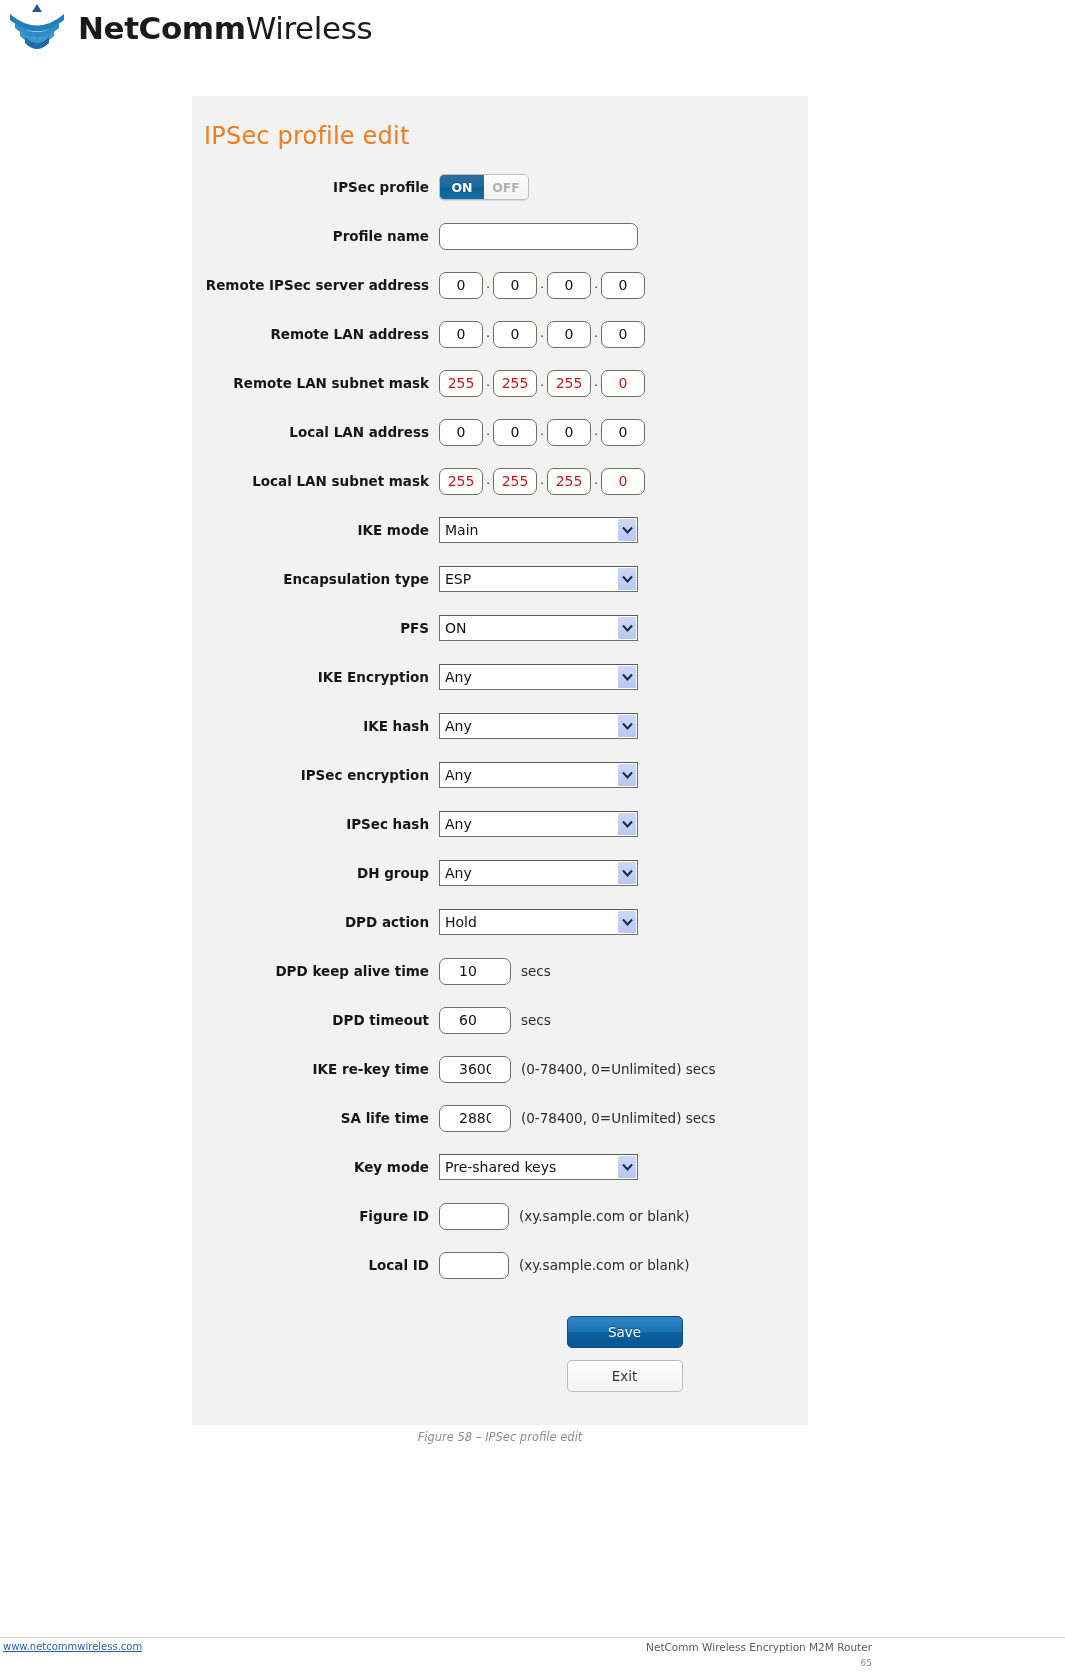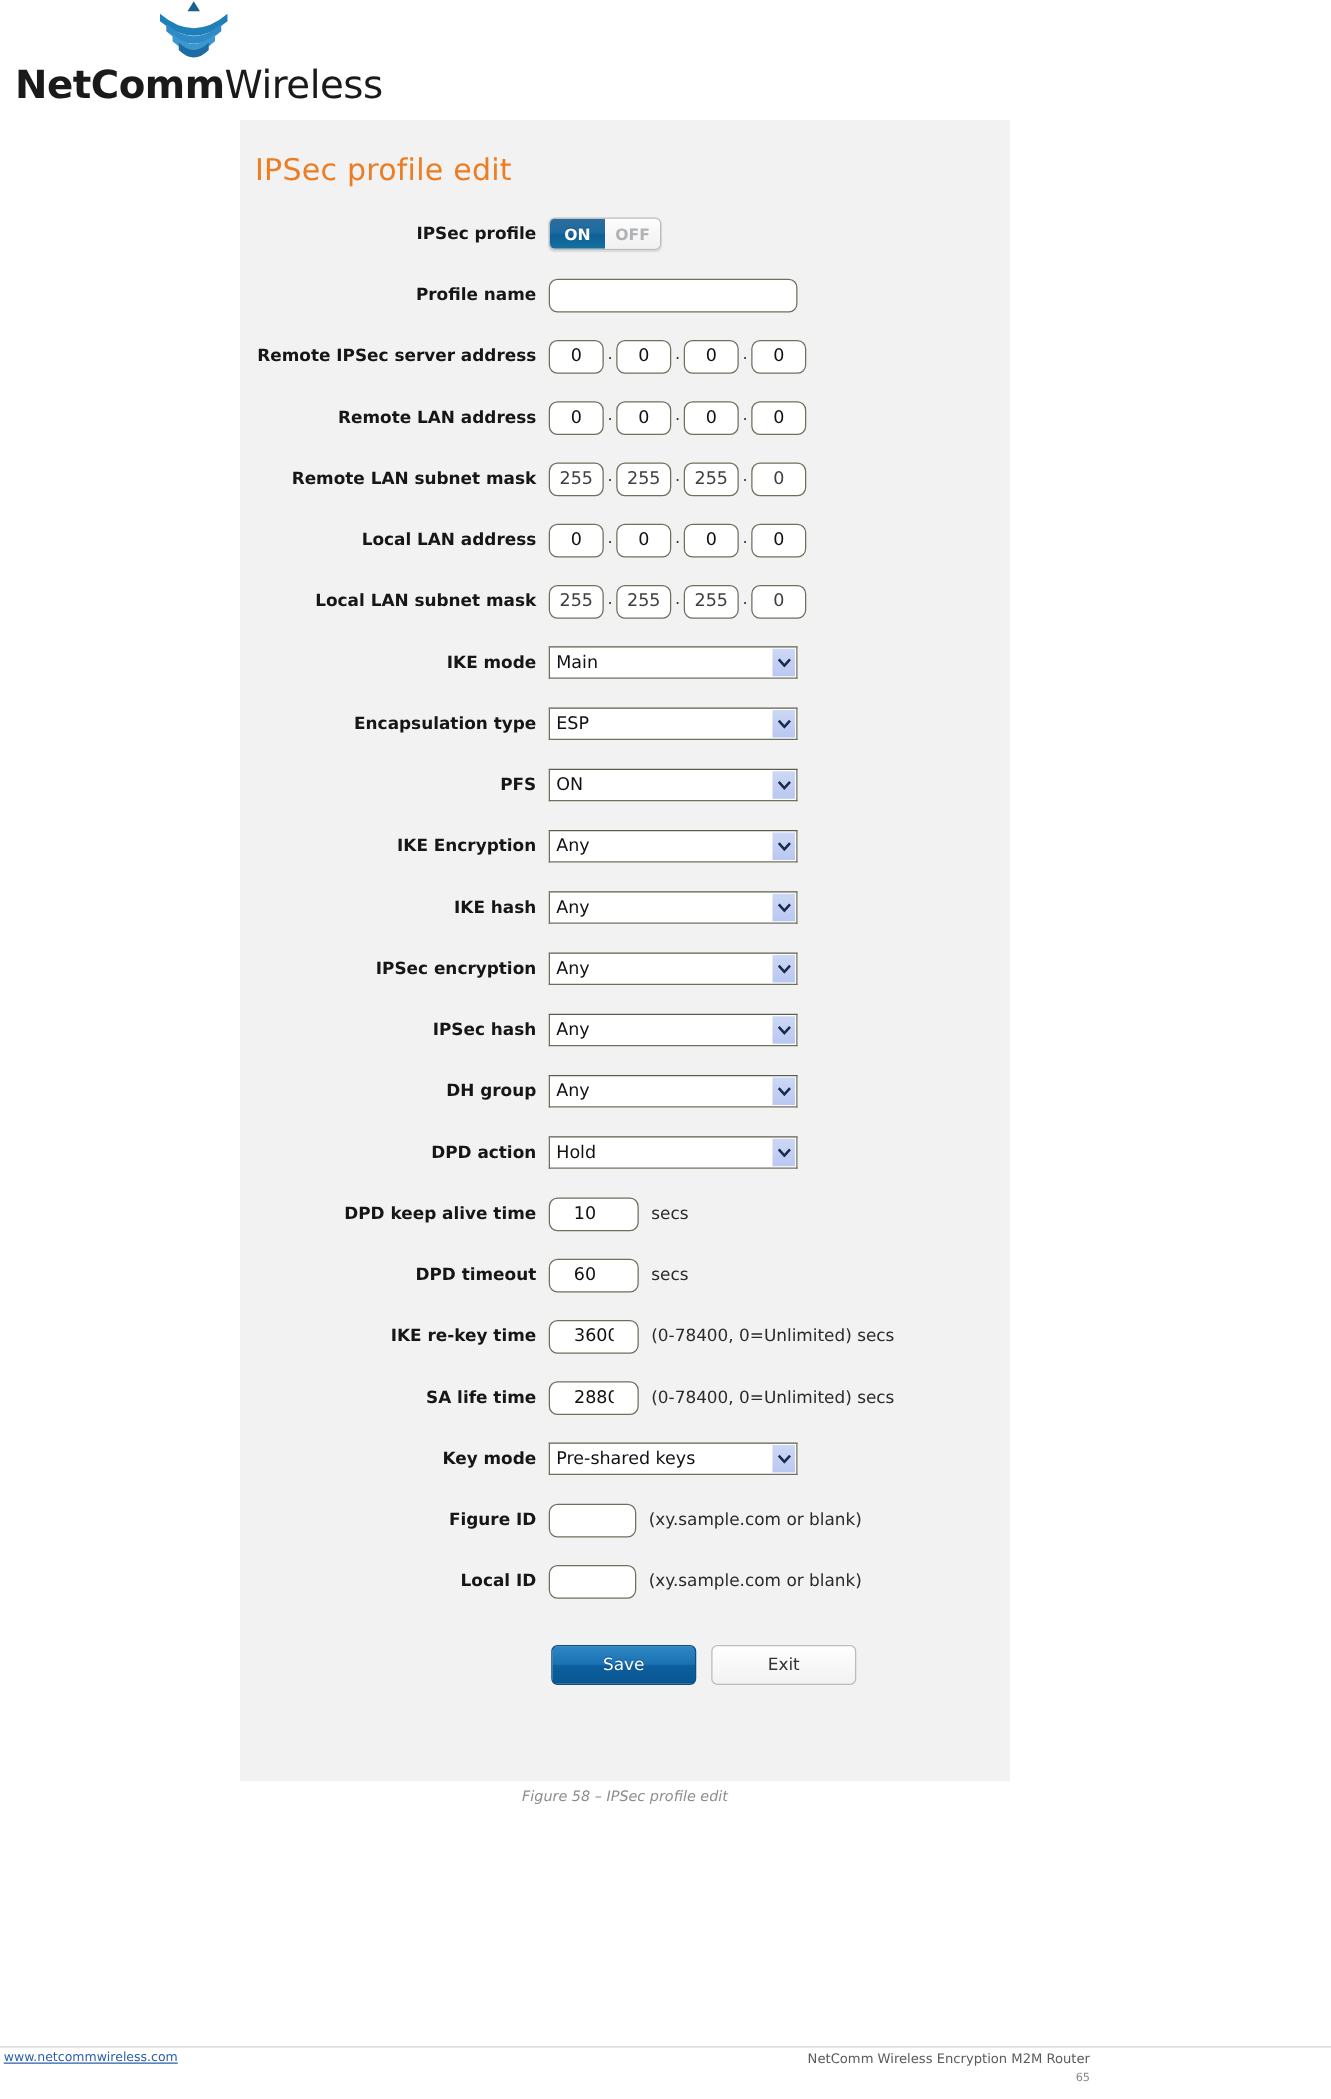--- a/index.html
+++ b/index.html
@@ -10,21 +10,21 @@
   }
   body { width: 1065px; height: 1679px; position: relative; overflow: hidden; }
 
   
   .page-header {
     position: absolute; left: 0; top: 0;
     width: 1065px; height: 62px;
   }
   .logo-wrap {
     position: absolute; left: 4px; top: 0;
-    display: flex; align-items: center; height: 56px; flex-direction: column;
+    display: flex; align-items: center; height: 56px;
   }
   .logo-mark { width: 66px; height: 50px; position: relative; }
   .logo-text {
     font-size: 31px; letter-spacing: -0.4px;
     color: #1a1a1a; margin-left: 8px; white-space: nowrap;
   }
   .logo-text .b { font-weight: bold; }
   .logo-text .l { font-weight: normal; }
 
   
@@ -102,21 +102,21 @@
   
   .octets { display: flex; align-items: center; }
   .octet {
     width: 44px; height: 27px;
     border: 1px solid #6f6f5e;
     border-radius: 7px;
     background: #ffffff;
     display: flex; align-items: center; justify-content: center;
     font-size: 14px; color: #111;
   }
-  .octet.green { color: #404040; }
+  .octet.green { color: #b91c1c; }
   .dot {
     width: 10px; text-align: center;
     color: #333; font-size: 13px;
     padding: 0 1px 3px 1px;
   }
 
   
   .sel {
     position: relative;
     width: 199px; height: 26px;
@@ -140,20 +140,21 @@
     font-size: 13.5px; color: #2a2a2a;
     margin-left: 10px;
     white-space: nowrap;
   }
 
   
   .actions {
     display: flex; align-items: center;
     margin-top: 36px; padding-left: 249px;
     gap: 12px;
+    flex-direction: column;
   }
   .btn {
     height: 32px; width: 116px;
     border-radius: 5px;
     font-size: 13.5px;
     display: flex; align-items: center; justify-content: center;
     cursor: pointer;
   }
   .btn.primary {
     color: #fff;

